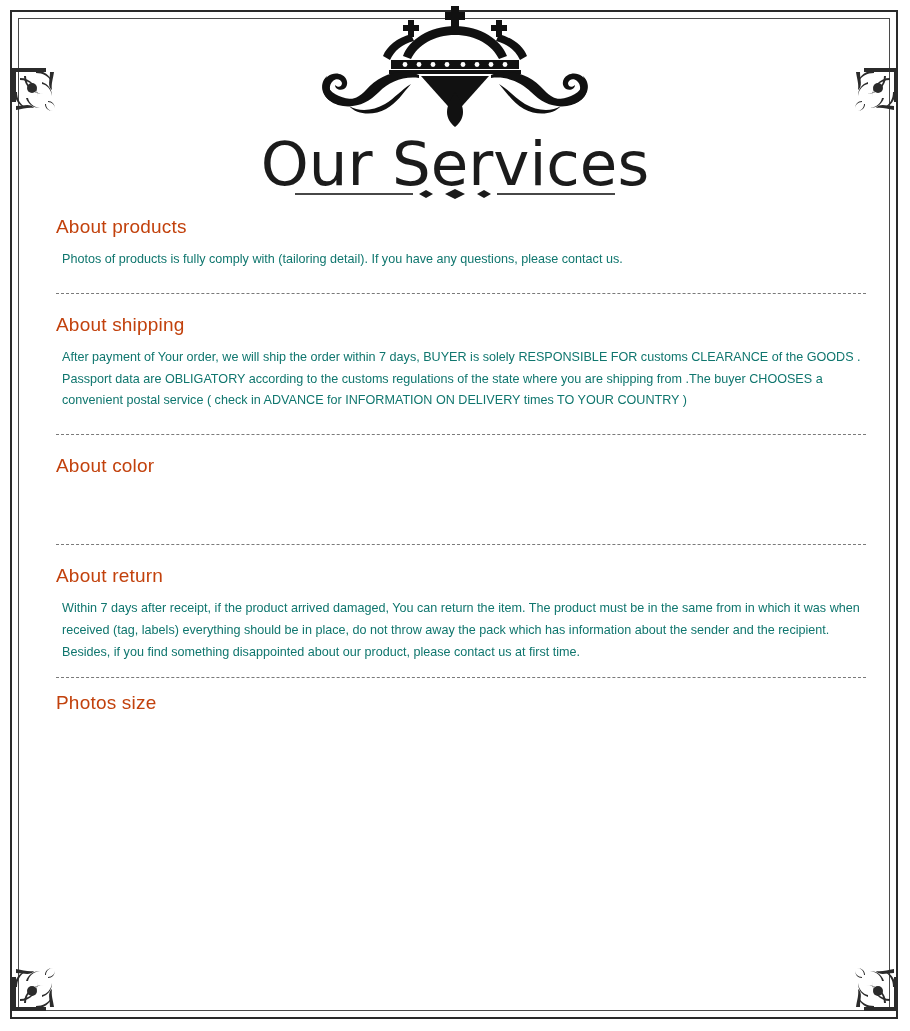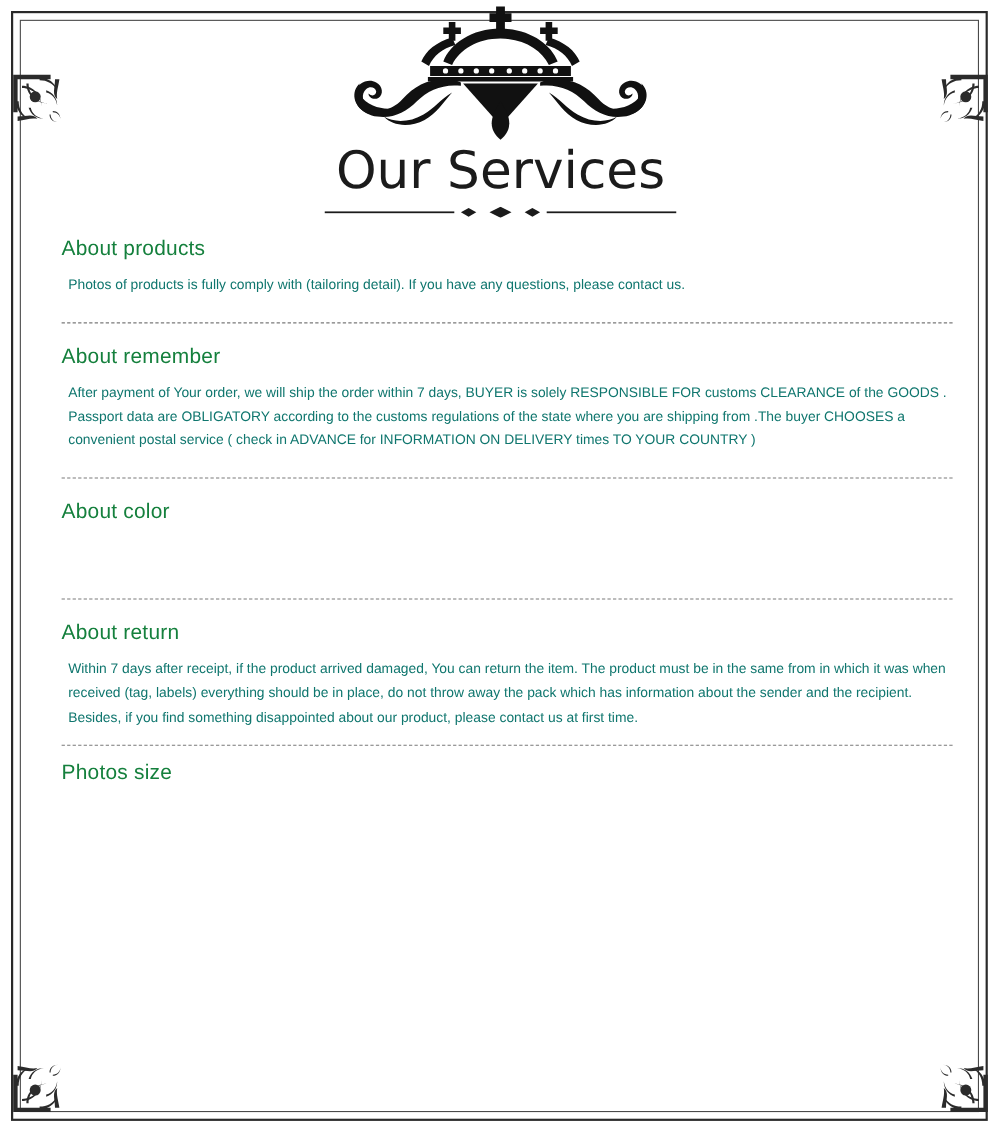--- a/index.html
+++ b/index.html
@@ -68,21 +68,21 @@
     top: 4px;
     width: 500px;
     height: 130px;
   }
   .title {
     position: absolute;
     left: 0;
     top: 128px;
     width: 910px;
     text-align: center;
-    font-size: 47px;
+    font-size: 61px;
     letter-spacing: 0px;
     color: #1b1b1b;
     font-family: "DejaVu Sans", sans-serif;
     font-weight: 400;
   }
   .title-rule {
     position: absolute;
     left: 295px;
     top: 185px;
     width: 320px;
@@ -92,21 +92,21 @@
   
   .content {
     position: absolute;
     left: 56px;
     top: 216px;
     width: 800px;
   }
   .section { margin: 0; }
   .sec-title {
     font-size: 19px;
-    color: #15803d;
+    color: #c2410c;
     font-weight: 400;
     margin: 0 0 11px 0;
     letter-spacing: .2px;
   }
   .sec-body {
     font-size: 12.6px;
     line-height: 1.73;
     color: #0f766e;
     margin: 0;
     padding-left: 6px;
@@ -266,21 +266,21 @@
     <div class="section">
       <div class="sec-title">About products</div>
       <p class="sec-body">Photos of products is fully comply with (tailoring detail). If you have any questions, please contact us.</p>
     </div>
 
     <div class="sp-a"></div>
     <hr class="divider">
     <div class="sp-b"></div>
 
     <div class="section">
-      <div class="sec-title">About remember</div>
+      <div class="sec-title">About shipping</div>
       <p class="sec-body">After payment of Your order, we will ship the order within 7 days, BUYER is solely RESPONSIBLE FOR customs CLEARANCE of the GOODS . Passport data are OBLIGATORY according to the customs regulations of the state where you are shipping from .The buyer CHOOSES a convenient postal service ( check in ADVANCE for INFORMATION ON DELIVERY times TO YOUR COUNTRY )</p>
     </div>
 
     <div class="sp-a"></div>
     <hr class="divider">
     <div class="sp-b"></div>
 
     <div class="section">
       <div class="sec-title">About color</div>
     </div>

